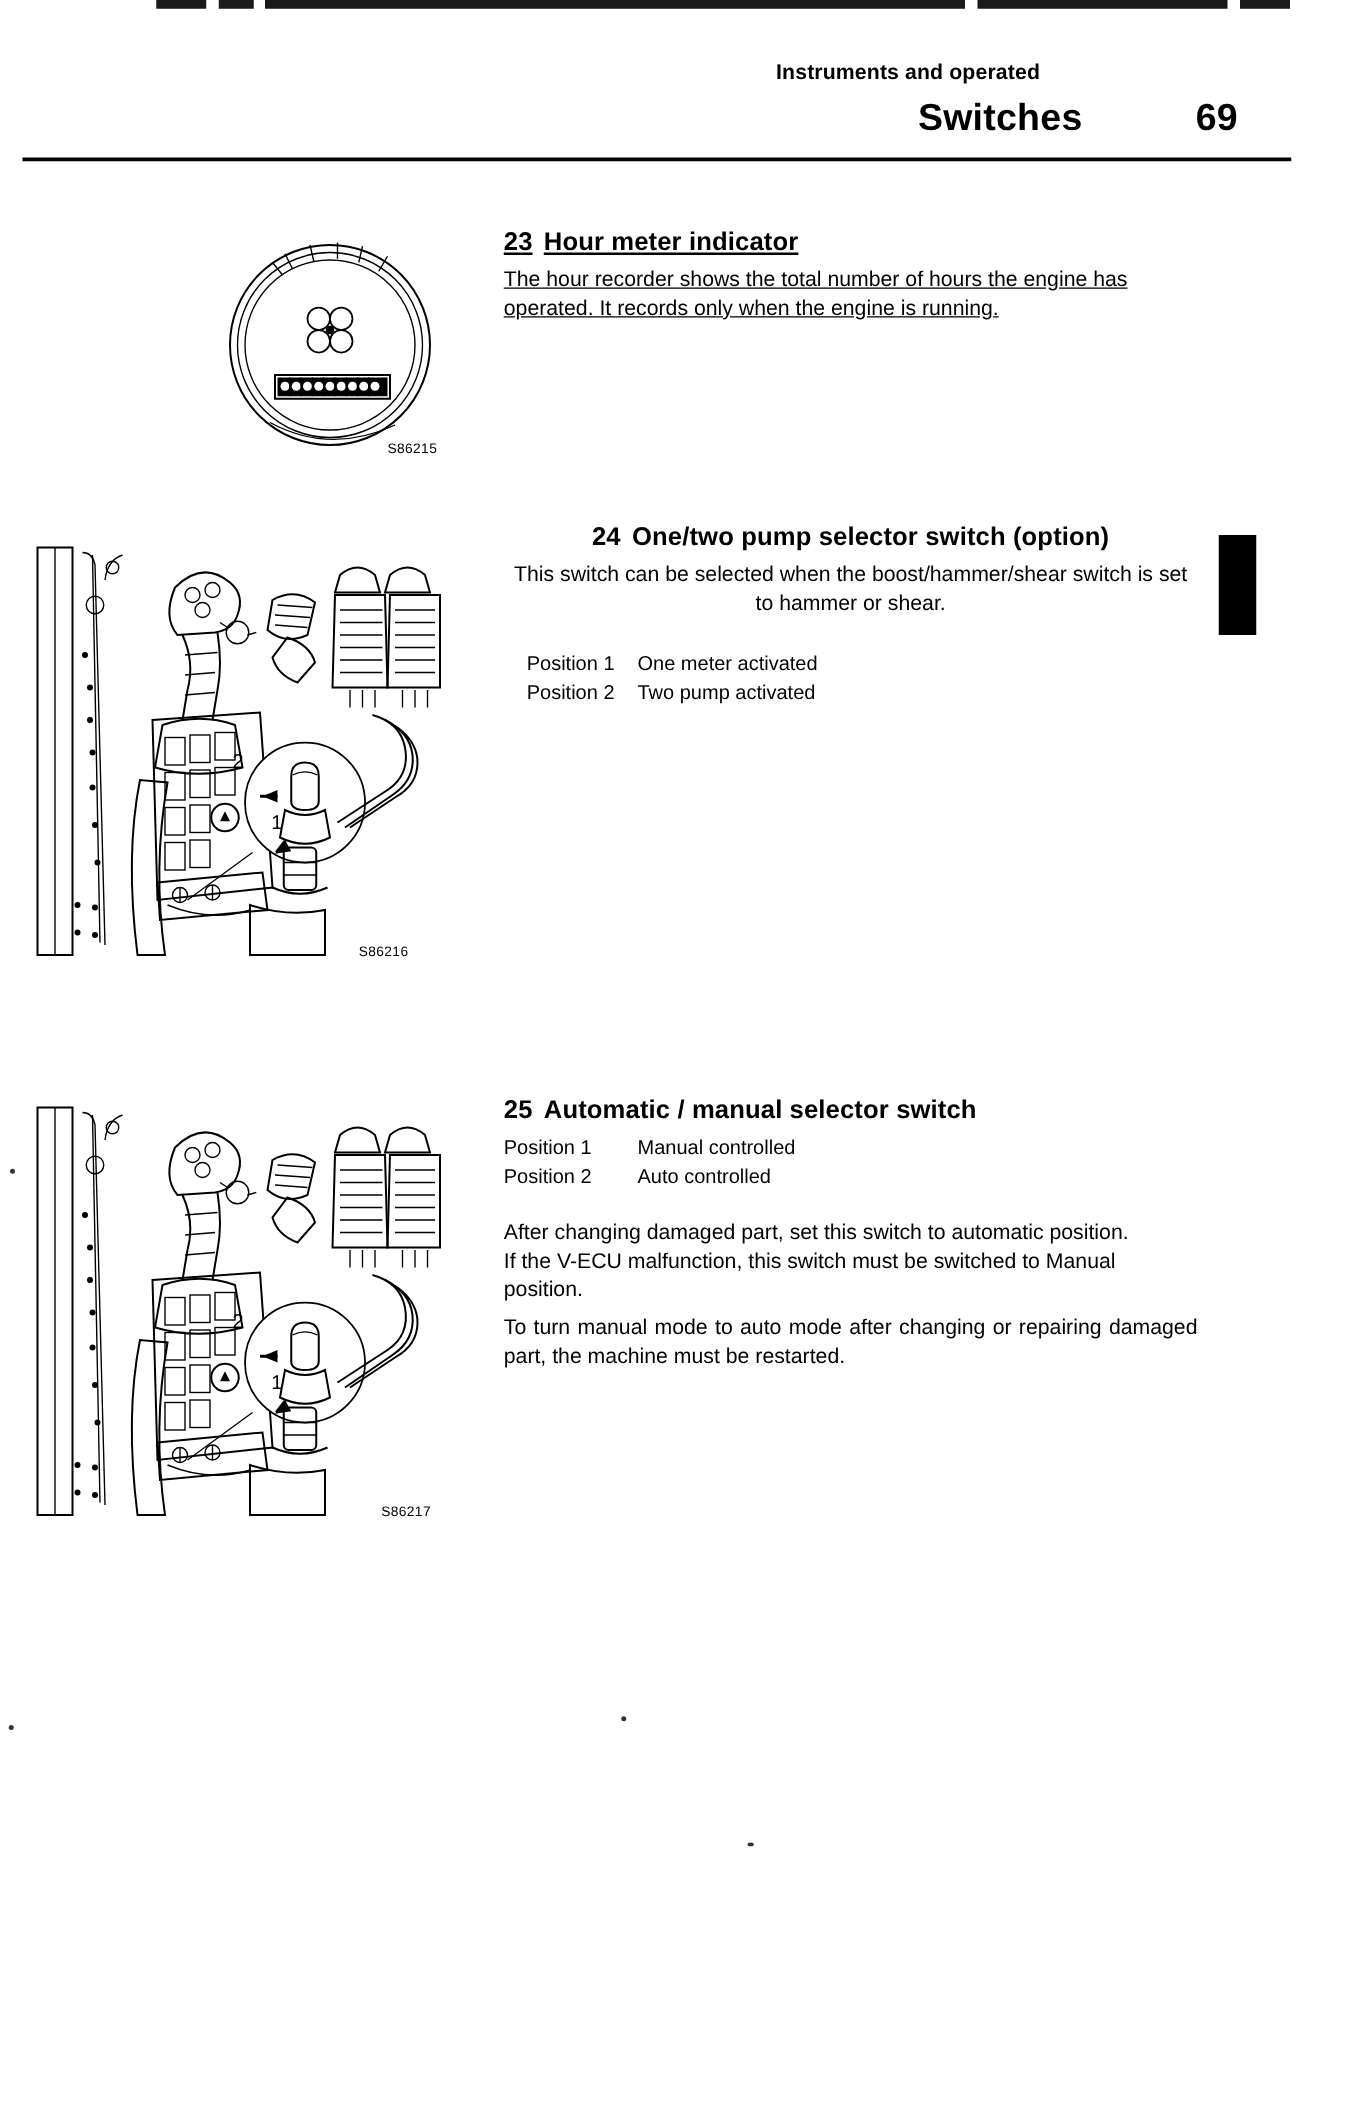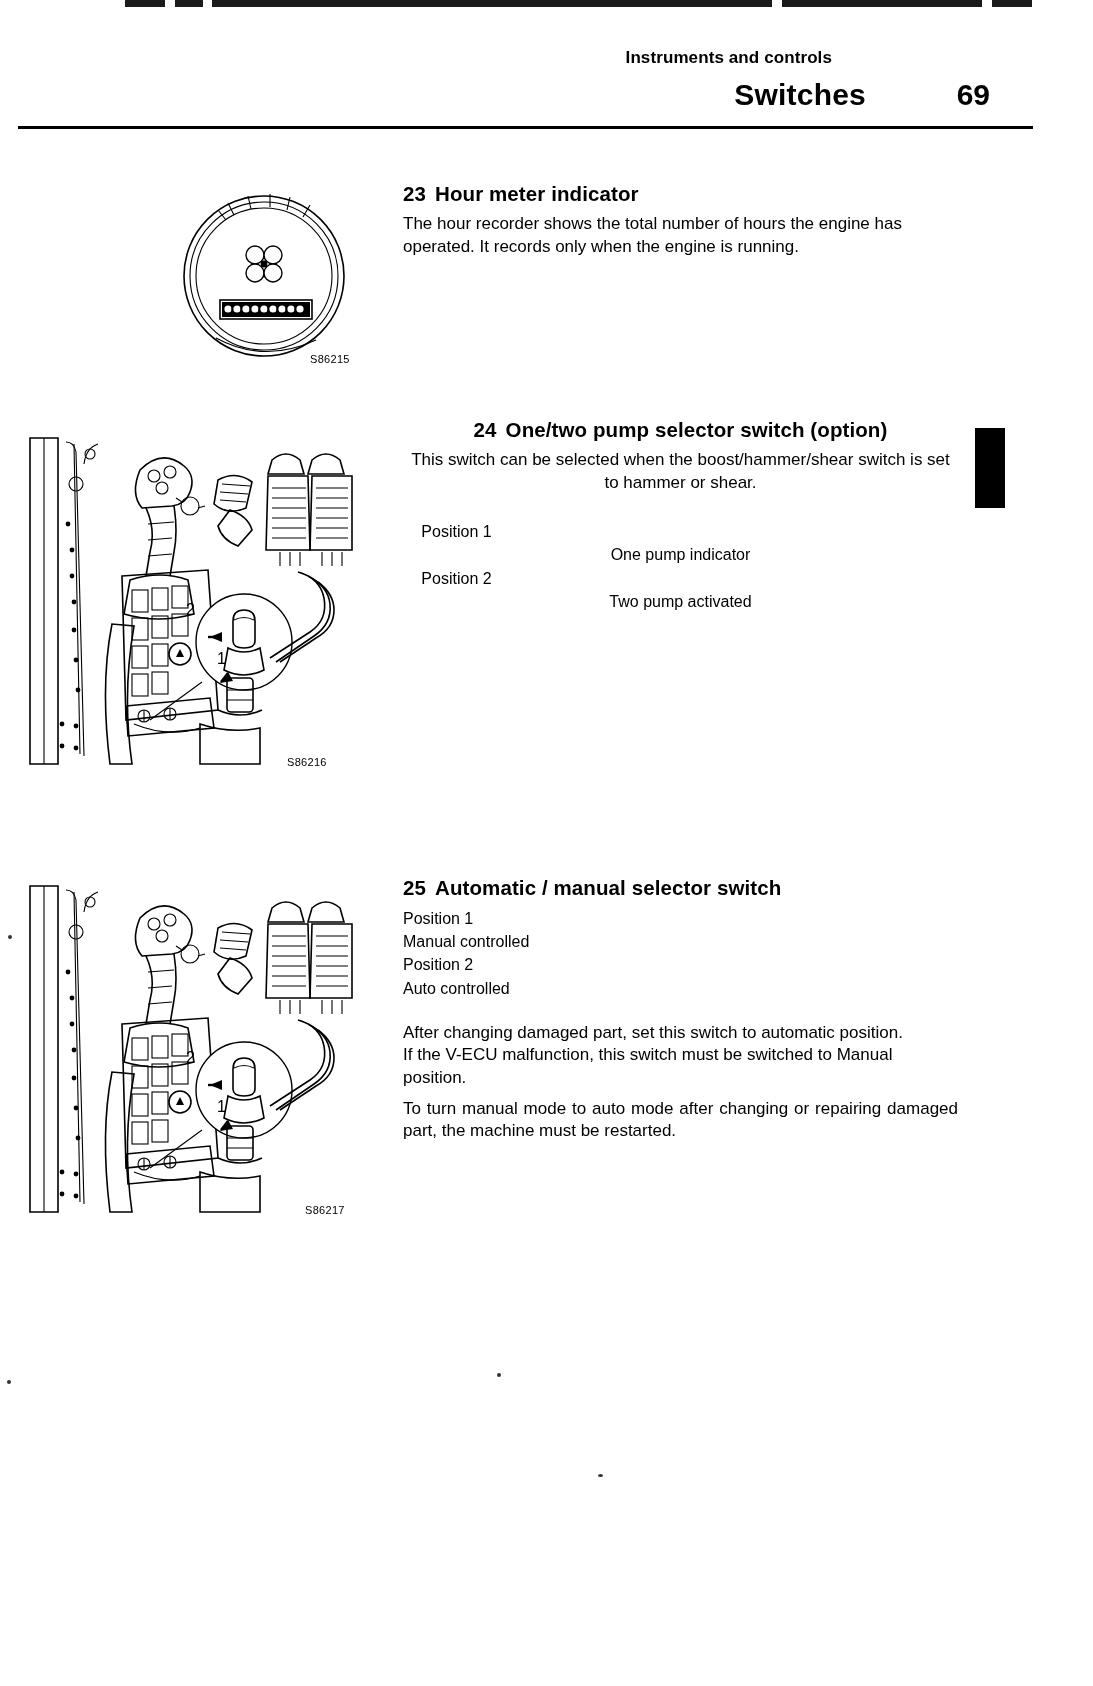--- a/index.html
+++ b/index.html
@@ -105,21 +105,20 @@
   .gap {
     height: 22px;
   }
   .positions {
     margin-top: 4px;
     font-size: 16px;
     line-height: 1.45;
   }
   .pos-row {
     display: flex;
-    flex-direction: column;
   }
   .pos-label {
     width: 107px;
     flex: none;
   }
 
   
   .figure {
     position: absolute;
   }
@@ -173,21 +172,21 @@
   <div class="scan-bar" style="left:212px;top:0;width:560px;"></div>
   <div class="scan-bar" style="left:782px;top:0;width:200px;"></div>
   <div class="scan-bar" style="left:992px;top:0;width:40px;"></div>
 </div>
 <div class="speck" style="left:8px;top:935px;width:4px;height:4px;"></div>
 <div class="speck" style="left:7px;top:1380px;width:4px;height:4px;"></div>
 <div class="speck" style="left:497px;top:1373px;width:4px;height:4px;"></div>
 <div class="speck" style="left:598px;top:1474px;width:5px;height:3px;"></div>
 
 <div class="header">
-  <div class="header-kicker">Instruments and controls</div>
+  <div class="header-kicker">Instruments and operated</div>
   <div class="header-row">
     <div class="header-title">Switches</div>
     <div class="header-page">69</div>
   </div>
 </div>
 <div class="header-rule"></div>
 
 <div class="side-tab"></div>
 
 <div class="figure" style="left:170px;top:176px;width:190px;height:200px;">
@@ -221,21 +220,21 @@
       <circle cx="121" cy="133" r="3.6"></circle>
       <circle cx="130" cy="133" r="3.6"></circle>
     </g>
     <path class="ln-thin" d="M62 126 l0 15 M71 126 l0 15 M80 126 l0 15 M89 126 l0 15 M98 126 l0 15 M107 126 l0 15 M116 126 l0 15 M125 126 l0 15"></path>
 
     <path class="ln-thin" d="M46 162 q48 26 100 2"></path>
   </svg>
   <div class="fig-code" style="left:140px;top:177px;">S86215</div>
 </div>
 
-<div class="sec-text" style="left:403px;top:182px;">
+<div class="sec-text" style="left:403px;top:182px;text-decoration:underline;">
   <h2 class="sec-title">
     <span class="num">23</span><span>Hour meter indicator</span>
   </h2>
   <p class="sec-body">The hour recorder shows the total number of hours the engine has operated. It records only when the engine is running.</p>
 </div>
 
 <div class="figure" style="left:22px;top:424px;width:360px;height:350px;">
   <svg width="360" height="350" viewBox="0 0 360 350">
 
     <path class="ln" d="M8 14 L8 340 L36 340 L36 14 Z"></path>
@@ -330,21 +329,21 @@
 
 <div class="sec-text" style="left:403px;top:418px;text-align:center;">
   <h2 class="sec-title">
     <span class="num">24</span><span>One/two pump selector switch (option)</span>
   </h2>
   <p class="sec-body">This switch can be selected when the boost/hammer/shear switch is set to hammer or shear.</p>
   <div class="gap"></div>
   <div class="positions">
     <div class="pos-row">
       <span class="pos-label">Position 1</span>
-      <span>One pump indicator</span>
+      <span>One meter activated</span>
     </div>
     <div class="pos-row">
       <span class="pos-label">Position 2</span>
       <span>Two pump activated</span>
     </div>
   </div>
 </div>
 
 <div class="figure" style="left:22px;top:872px;width:360px;height:350px;">
   <svg width="360" height="350" viewBox="0 0 360 350">

